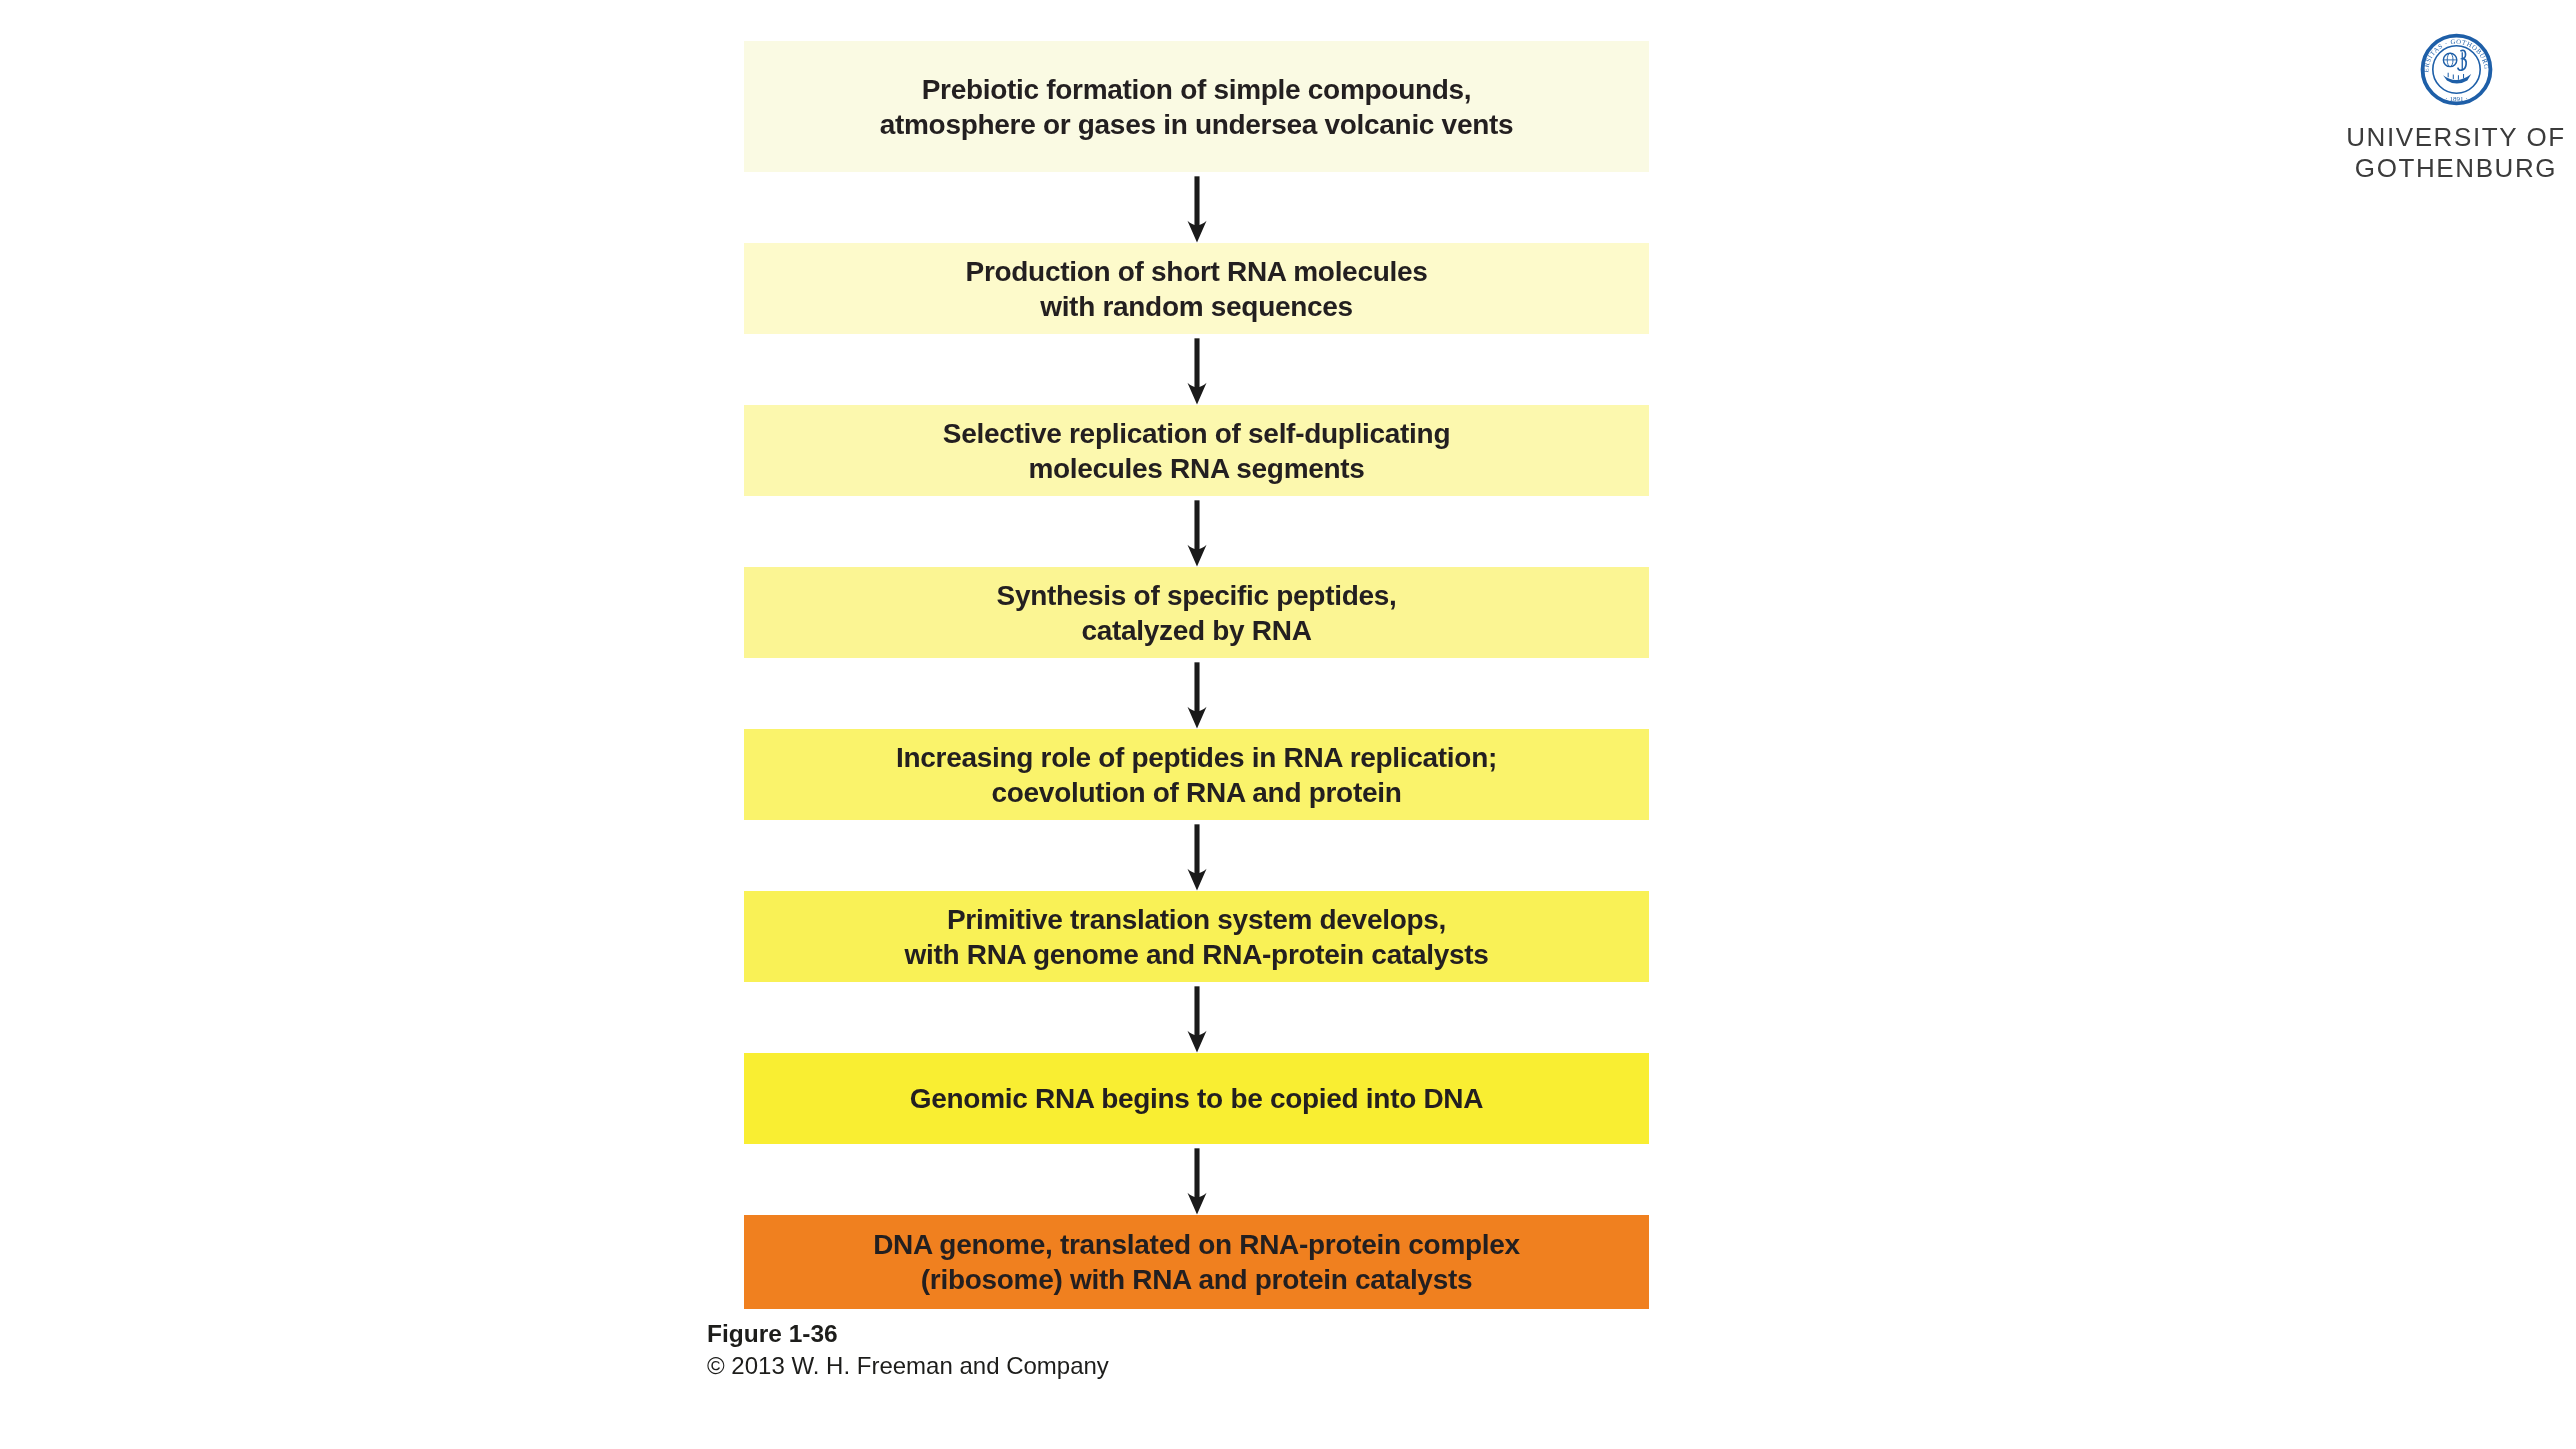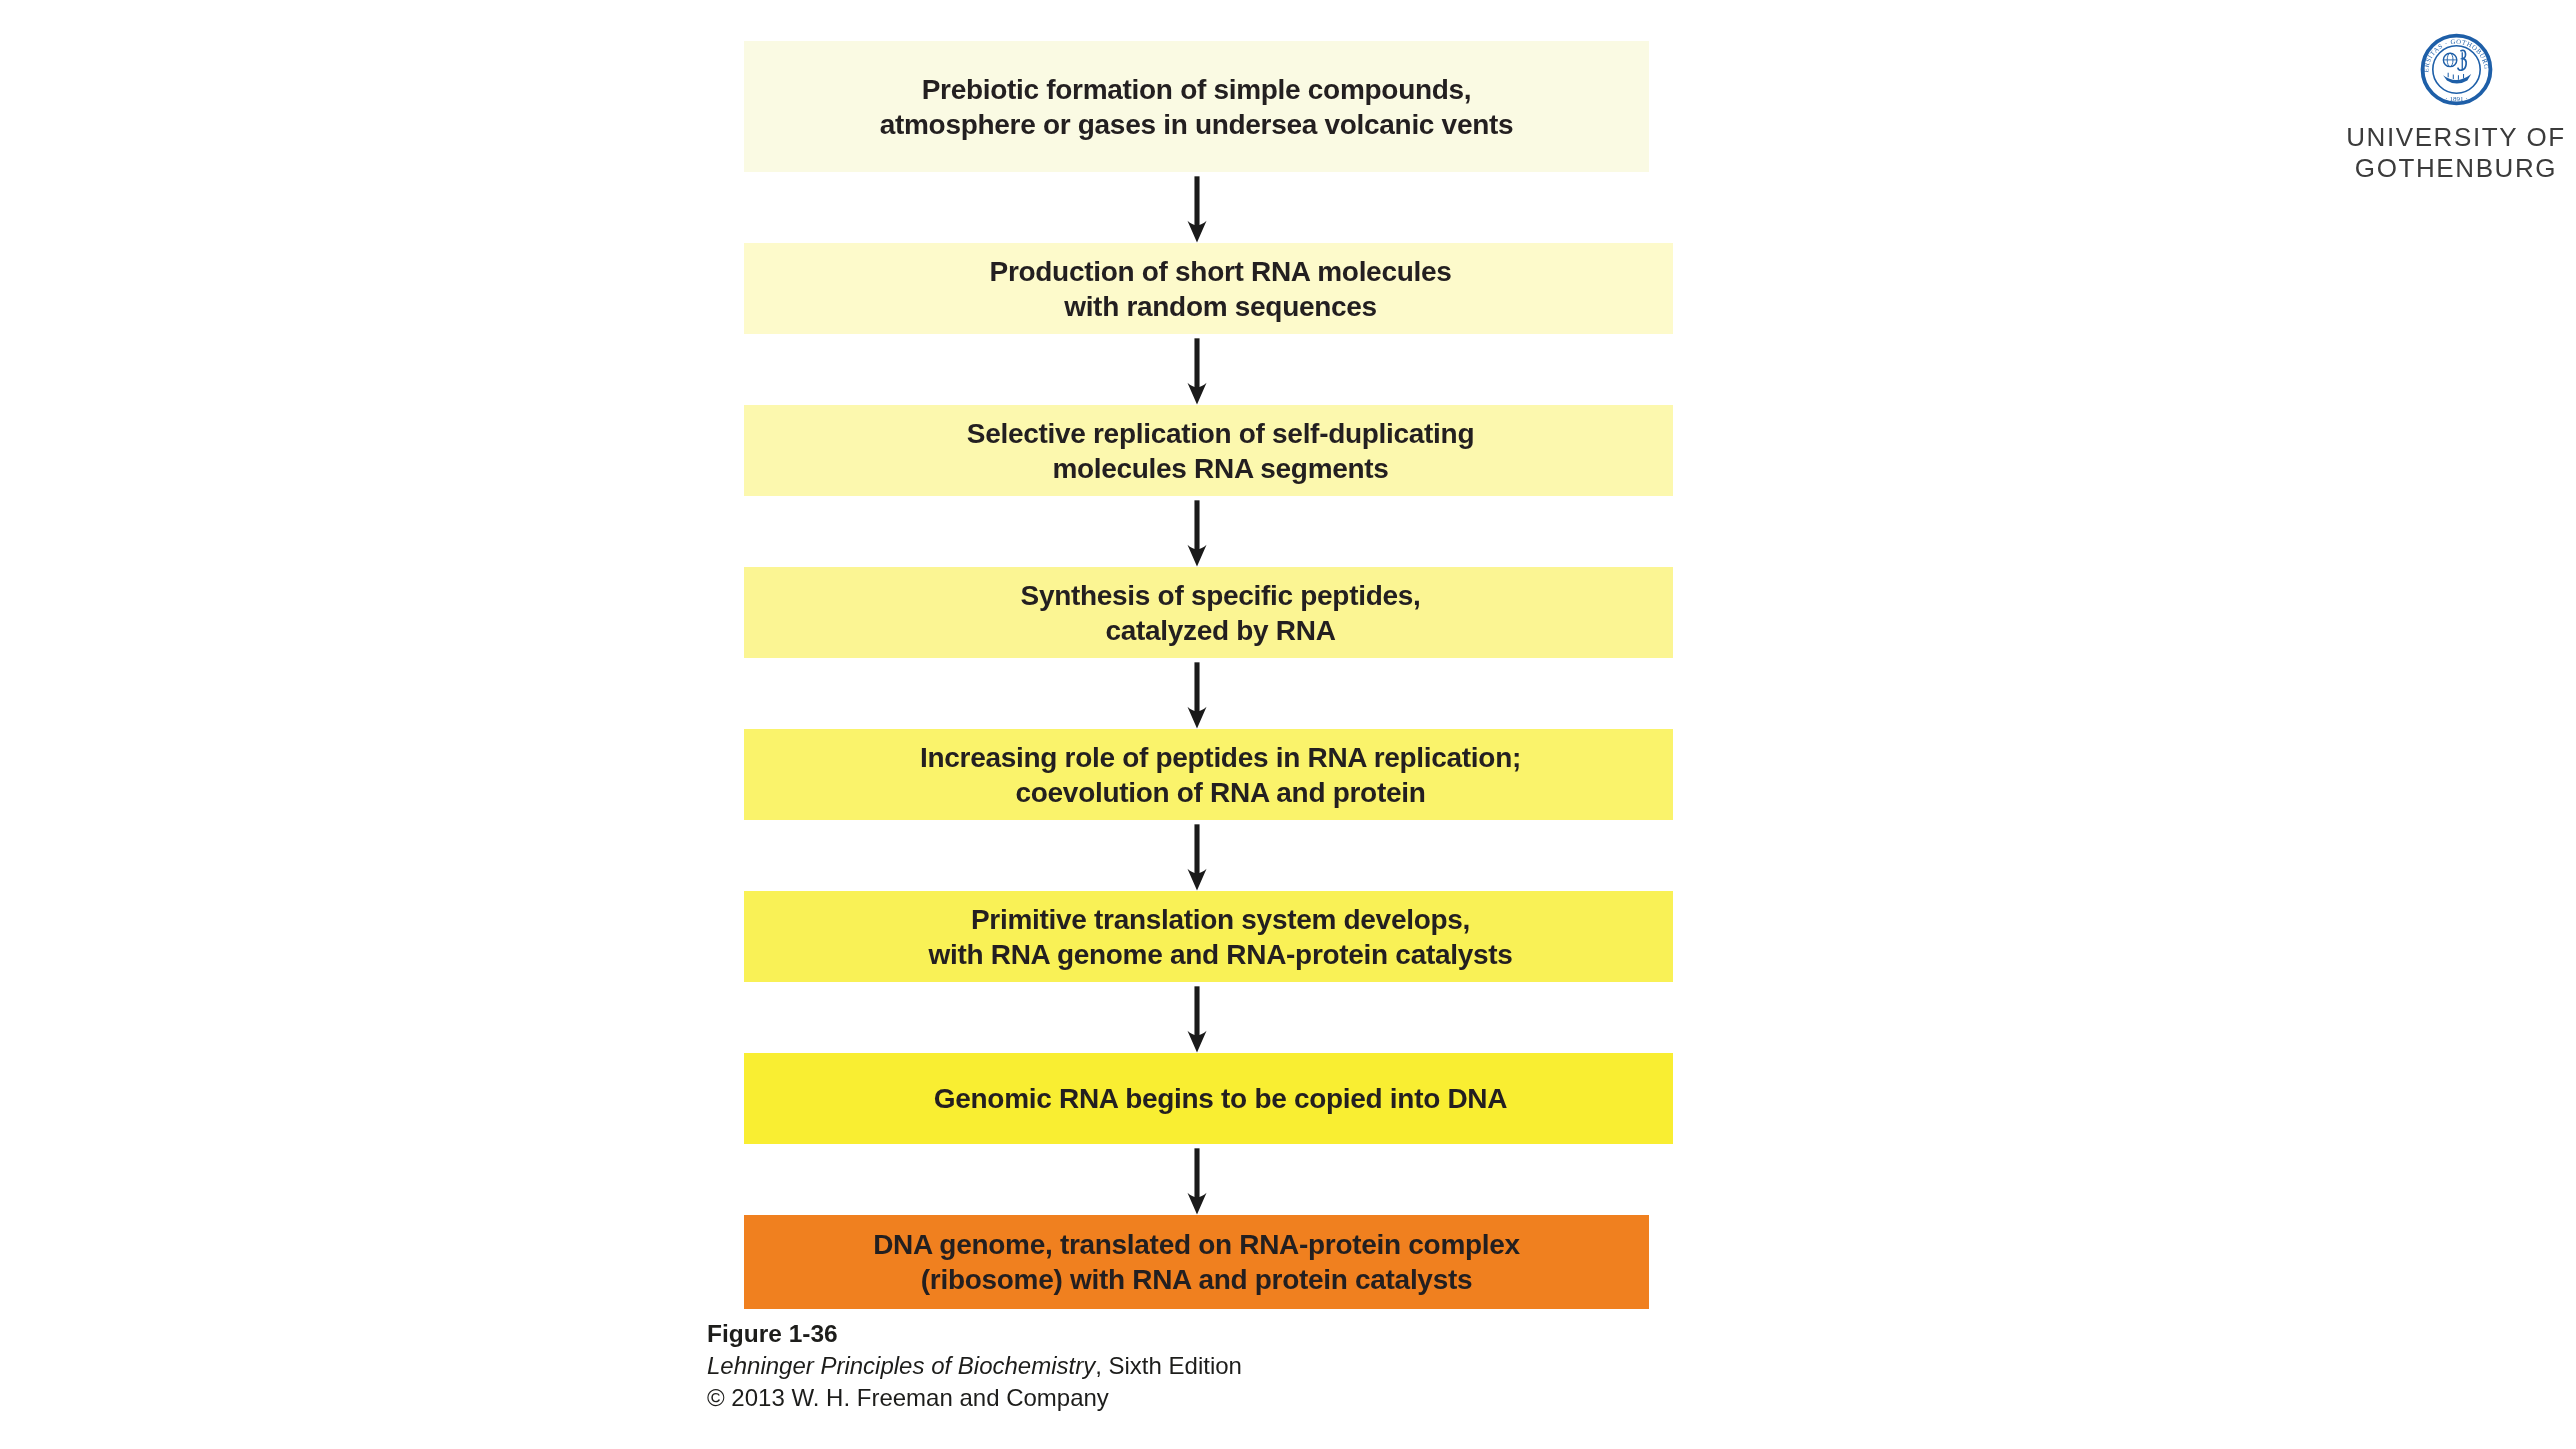--- a/index.html
+++ b/index.html
@@ -34,21 +34,21 @@
     flex-direction: column;
     justify-content: center;
     text-align: center;
     font-weight: bold;
     font-size: 28px;
     line-height: 35px;
     letter-spacing: -0.3px;
   }
   .flow-box .line { white-space: nowrap; }
   .h-tall  { height: 131px; }
-  .h-std   { height: 91px; padding-left: 24px; }
+  .h-std   { height: 91px; }
   .h-last  { height: 94px; }
   .arrow-cell {
     height: 71px;
     display: flex;
     justify-content: center;
     align-items: center;
   }
   .arrow-cell svg { display: block; }
 
   
@@ -186,21 +186,20 @@
 
     <div class="flow-box h-last" style="background-color: rgb(240, 128, 31);">
       <div class="line">DNA genome, translated on RNA-protein complex</div>
       <div class="line">(ribosome) with RNA and protein catalysts</div>
     </div>
 
   </div>
 
   <div class="caption">
     <div class="fig">Figure 1-36</div>
-    <div class="src"><span class="title">Lehninger Principles of Biochemistry</span><span>, Sixth Edition</span></div>
     <div class="copy">© 2013 W. H. Freeman and Company</div>
   </div>
 
   <div class="logo">
     <svg width="73" height="73" viewBox="0 0 114 114" style="color: rgb(30, 95, 168);">
       <circle cx="57" cy="57" r="53" fill="none" stroke="currentColor" stroke-width="6"></circle>
       <circle cx="57" cy="57" r="37" fill="none" stroke="currentColor" stroke-width="2.5"></circle>
       <path id="seal-top-arc" d="M 13,61 A 44,44 0 1 1 101,61" fill="none"></path>
       <text font-size="10.5" font-family="Liberation Serif, serif" fill="currentColor" letter-spacing="1">
         <textPath href="#seal-top-arc" startOffset="50%" text-anchor="middle">UNIVERSITAS · GOTHOBURGENSIS</textPath>

